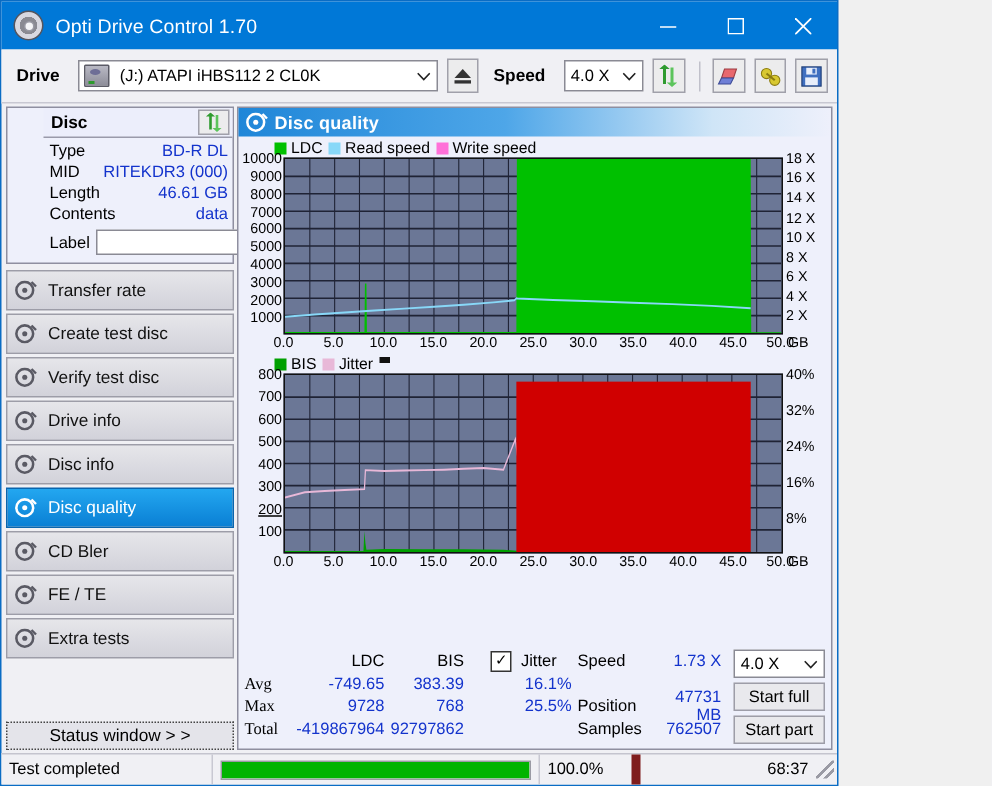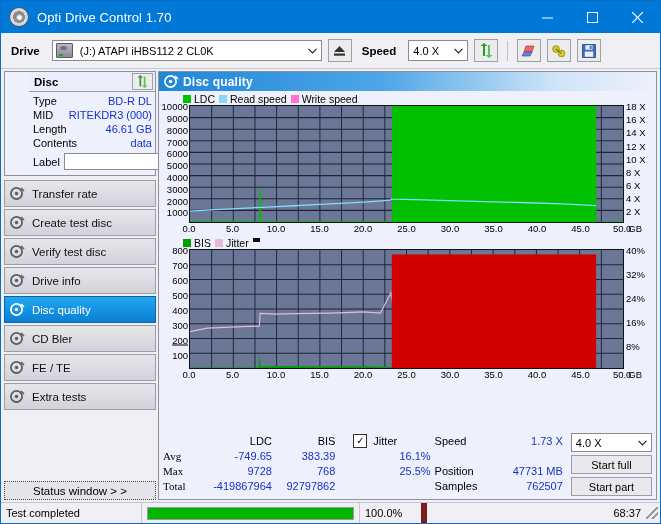--- a/index.html
+++ b/index.html
@@ -4,21 +4,21 @@
 <style>
   html,body{margin:0;padding:0;}
   body{
     width:661px;height:524px;overflow:hidden;
     font-family:"Liberation Sans", sans-serif;
     font-size:11px;
     background:#f0f0f0;
     -webkit-font-smoothing:antialiased;
   }
   .win{
-    width:661px;height:524px;position:relative;
+    width:559px;height:524px;position:relative;
     border:1px solid #0a6cc4;
     box-sizing:border-box;
     background:#f0f0f4;
     display:flex;flex-direction:column;
   }
   
   .titlebar{
     height:32px;background:#0078d7;color:#fff;
     display:flex;align-items:center;flex:0 0 auto;
   }
@@ -357,20 +357,28 @@
             </svg>
           <span class="nlabel">Verify test disc</span>
         </div>
         <div class="nav-btn">
           <svg width="15" height="13" viewBox="0 0 15 13">
               <circle cx="6.5" cy="6.5" r="5.6" fill="none" stroke="#5a5a64" stroke-width="1.7"></circle>
               <circle cx="6.5" cy="6.5" r="1.7" fill="#5a5a64"></circle>
               <path d="M11 1 L14 4" stroke="#5a5a64" stroke-width="1.6"></path>
             </svg>
           <span class="nlabel">Drive info</span>
+        </div>
+        <div class="nav-btn">
+          <svg width="15" height="13" viewBox="0 0 15 13">
+              <circle cx="6.5" cy="6.5" r="5.6" fill="none" stroke="#5a5a64" stroke-width="1.7"></circle>
+              <circle cx="6.5" cy="6.5" r="1.7" fill="#5a5a64"></circle>
+              <path d="M11 1 L14 4" stroke="#5a5a64" stroke-width="1.6"></path>
+            </svg>
+          <span class="nlabel">Disc info</span>
         </div>
         <div class="nav-btn sel">
           <svg width="15" height="13" viewBox="0 0 15 13">
               <circle cx="6.5" cy="6.5" r="5.6" fill="none" stroke="#ffffff" stroke-width="1.7"></circle>
               <circle cx="6.5" cy="6.5" r="1.7" fill="#ffffff"></circle>
               <path d="M11 1 L14 4" stroke="#ffffff" stroke-width="1.6"></path>
             </svg>
           <span class="nlabel">Disc quality</span>
         </div>
         <div class="nav-btn">

